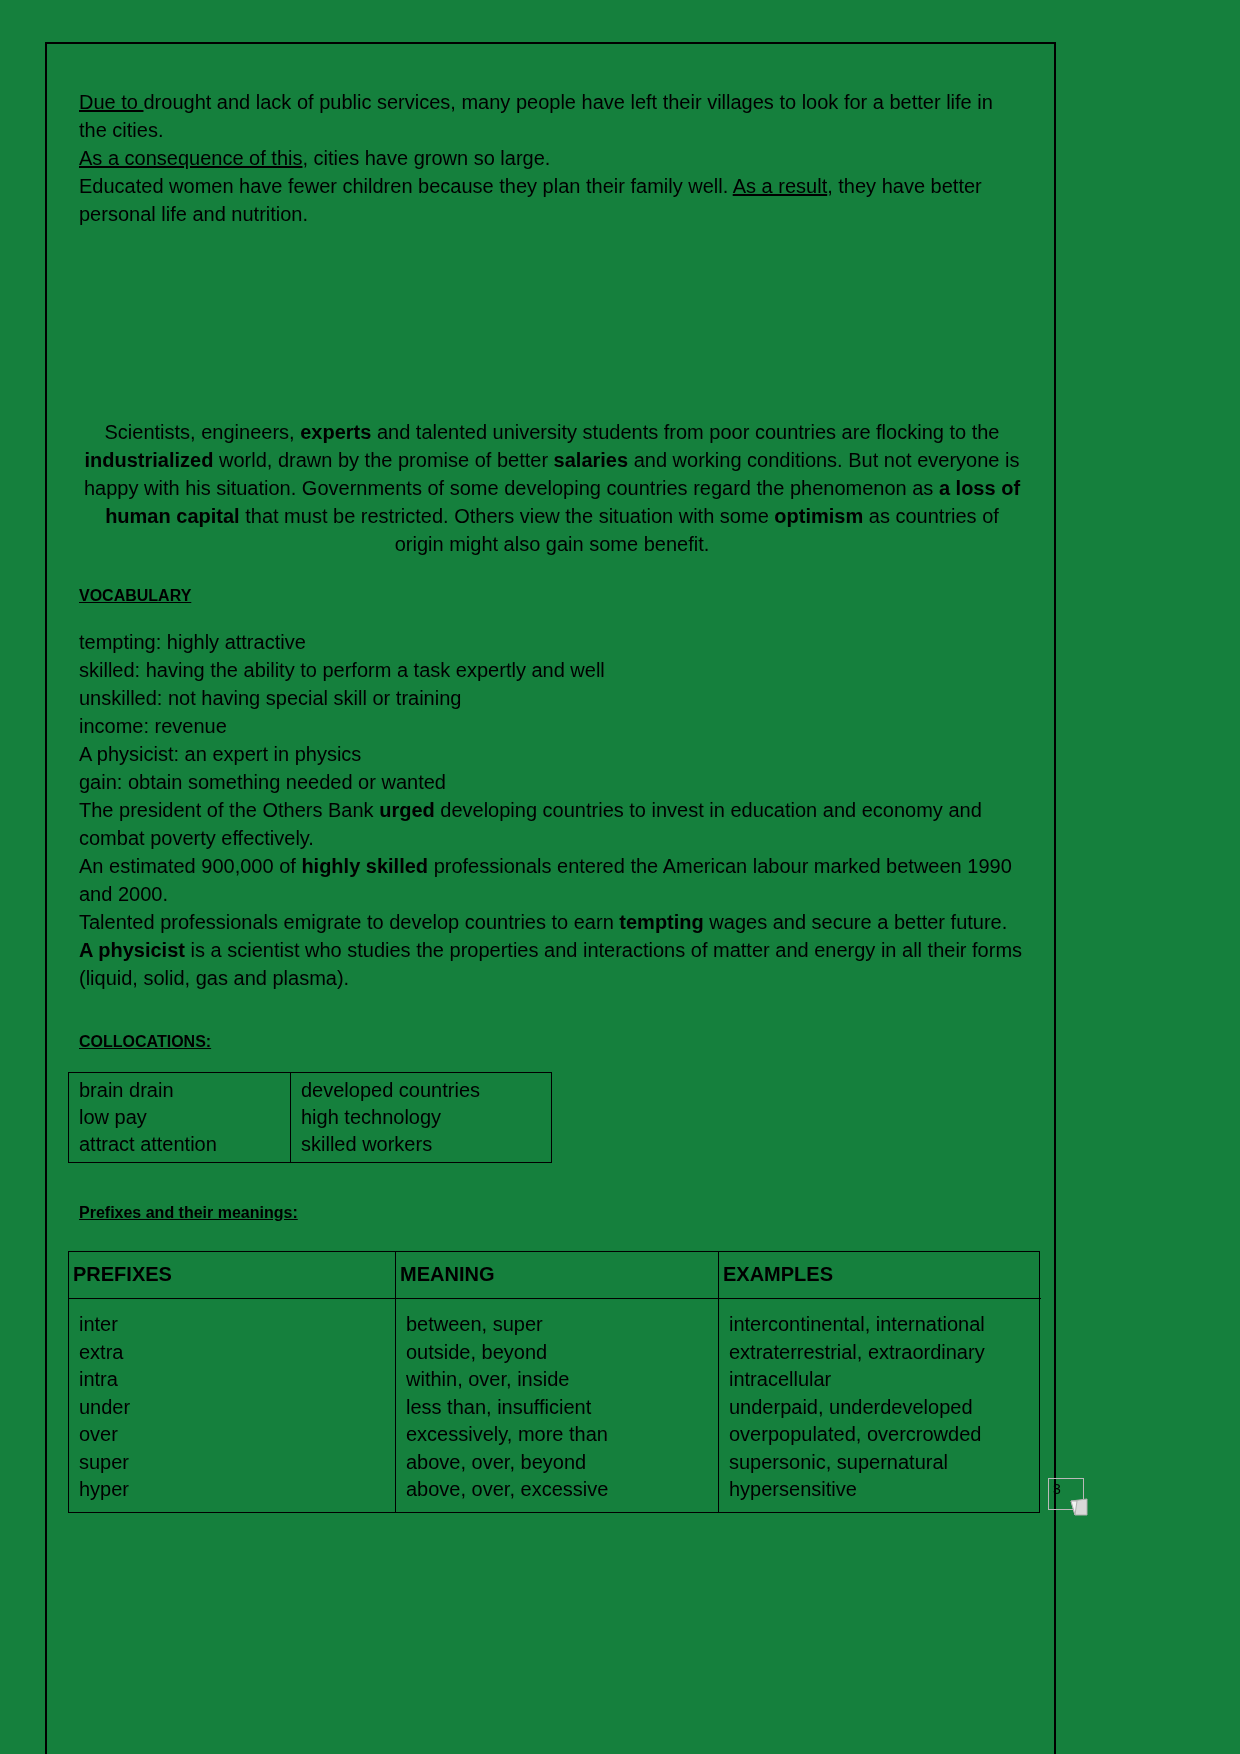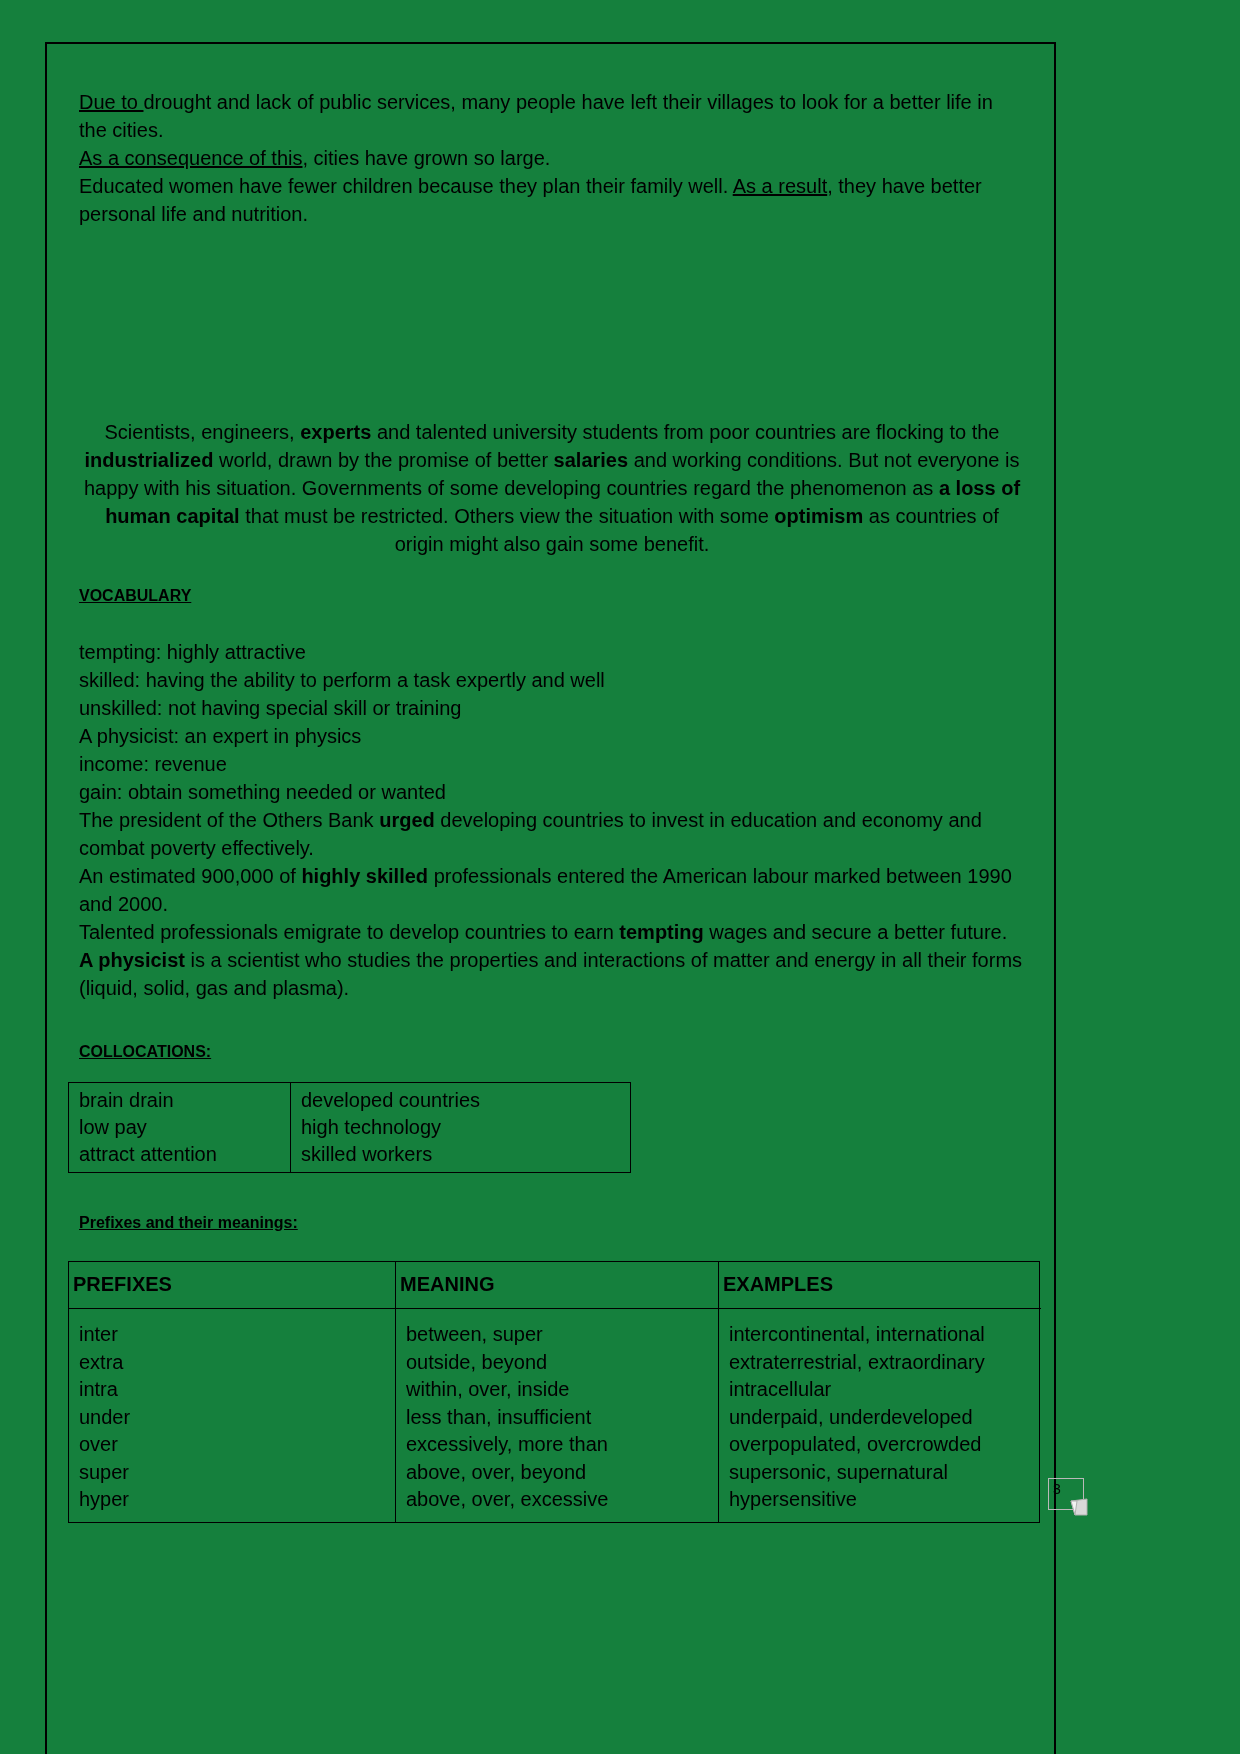--- a/index.html
+++ b/index.html
@@ -26,26 +26,26 @@
     font-size:20px;
     line-height:28px;
   }
   .para { margin:0; }
   .b { font-weight:bold; }
   .u { text-decoration:underline; }
   .brain { margin-top:190px;text-align:center; }
   .heading { margin-top:24px; font-weight:bold; font-size:16px; }
   .collo-h { margin-top:36px; }
   .pref-h { margin-top:36px; }
-  .vocab { margin-top:28px; }
+  .vocab { margin-top:18px; }
   .vocab-line { margin:0; }
 
   .collo-table {
     margin-top:16px; margin-left:-11px;
-    width:563px;
+    width:484px;
     display:grid;
     grid-template-columns:222px 245px;
     border:1px solid #000;
     box-sizing:border-box;
     line-height:27px;
   }
   .collo-cell { padding:4px 10px; box-sizing:border-box; }
   .collo-cell.left { border-right:1px solid #000; }
 
   .prefix-table {
@@ -98,22 +98,22 @@
     <div class="para brain"><span>Scientists, engineers, </span><span class="b">experts</span><span> and talented university students from poor countries are flocking to the </span><span class="b">industrialized</span><span> world, drawn by the promise of better </span><span class="b">salaries</span><span> and working conditions. But not everyone is happy with his situation. Governments of some developing countries regard the phenomenon as </span><span class="b">a loss of human capital</span><span> that must be restricted. Others view the situation with some </span><span class="b">optimism</span><span> as countries of origin might also gain some benefit.</span></div>
 
     <div class="heading">
       <span class="u">VOCABULARY</span>
     </div>
 
     <div class="vocab">
       <div class="vocab-line"><span>tempting: highly attractive</span></div>
       <div class="vocab-line"><span>skilled: having the ability to perform a task expertly and well</span></div>
       <div class="vocab-line"><span>unskilled: not having special skill or training</span></div>
+      <div class="vocab-line"><span>income: revenue</span></div>
       <div class="vocab-line"><span>A physicist: an expert in physics</span></div>
-      <div class="vocab-line"><span>income: revenue</span></div>
       <div class="vocab-line"><span>gain: obtain something needed or wanted</span></div>
       <div class="vocab-line"><span>The president of the Others Bank </span><span class="b">urged</span><span> developing countries to invest in education and economy and combat poverty effectively.</span></div>
       <div class="vocab-line"><span>An estimated 900,000 of </span><span class="b">highly skilled</span><span> professionals entered the American labour marked between 1990 and 2000.</span></div>
       <div class="vocab-line"><span>Talented professionals emigrate to develop countries to earn </span><span class="b">tempting</span><span> wages and secure a better future.</span></div>
       <div class="vocab-line"><span class="b">A physicist</span><span> is a scientist who studies the properties and interactions of matter and energy in all their forms (liquid, solid, gas and plasma).</span></div>
     </div>
 
     <div class="heading collo-h">
       <span class="u">COLLOCATIONS:</span>
     </div>

